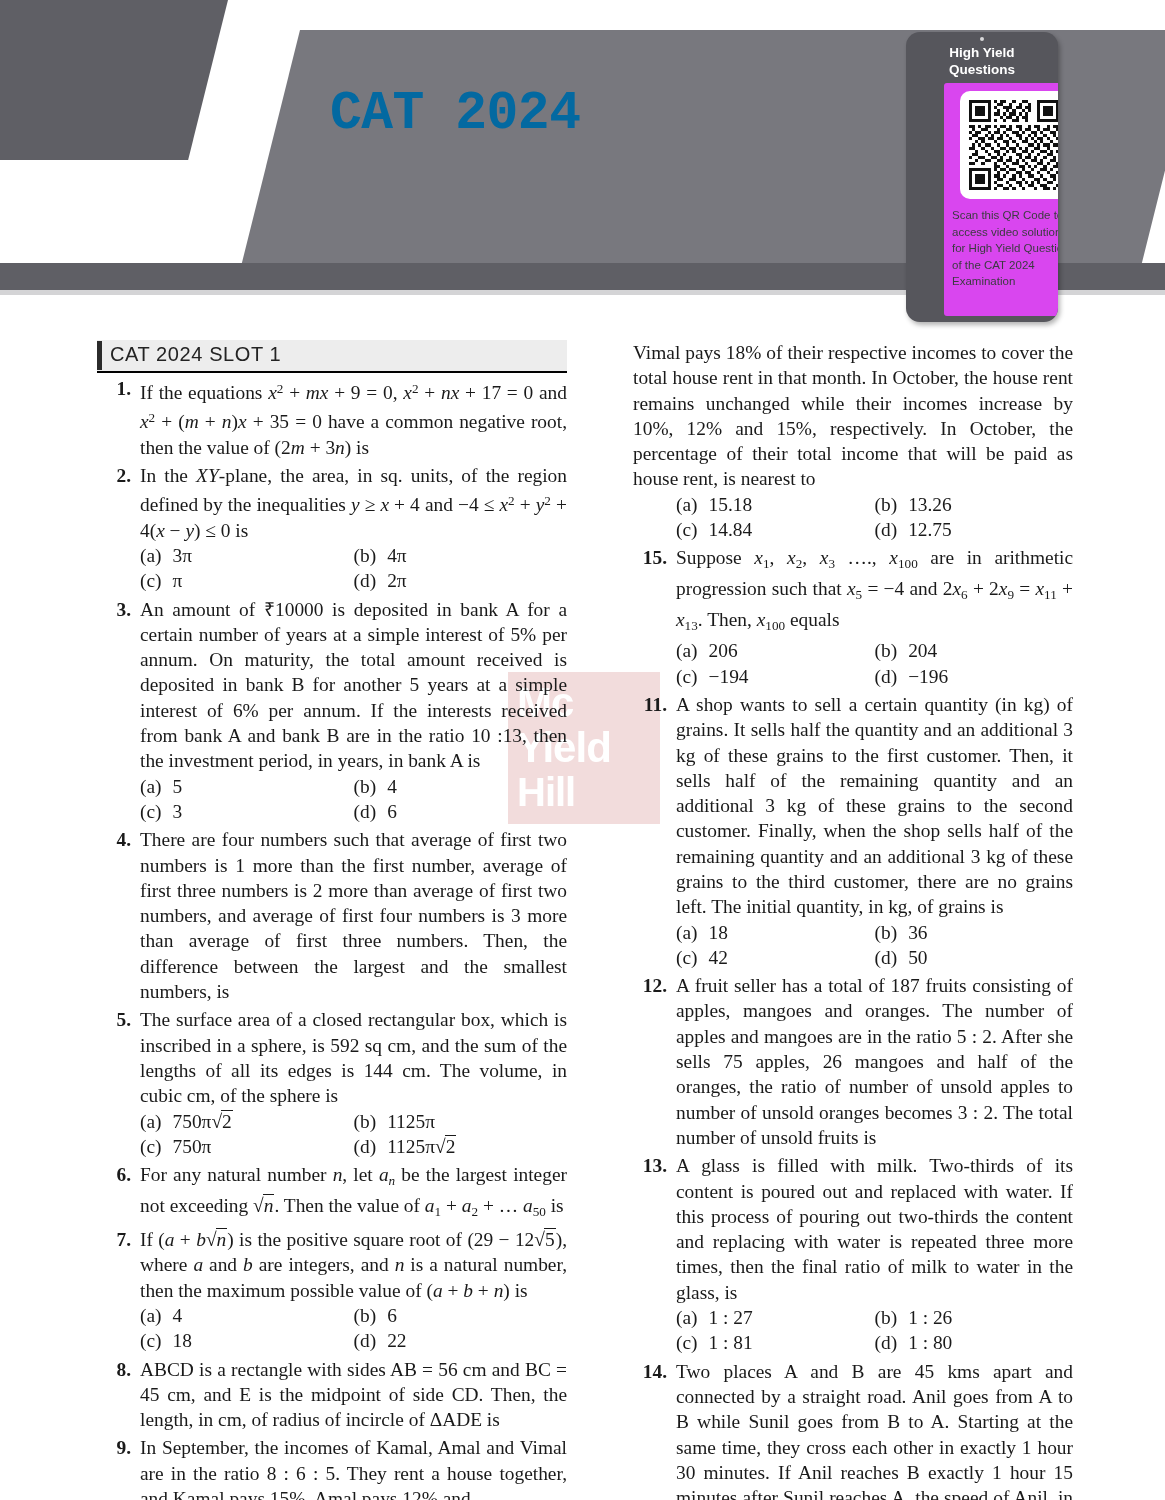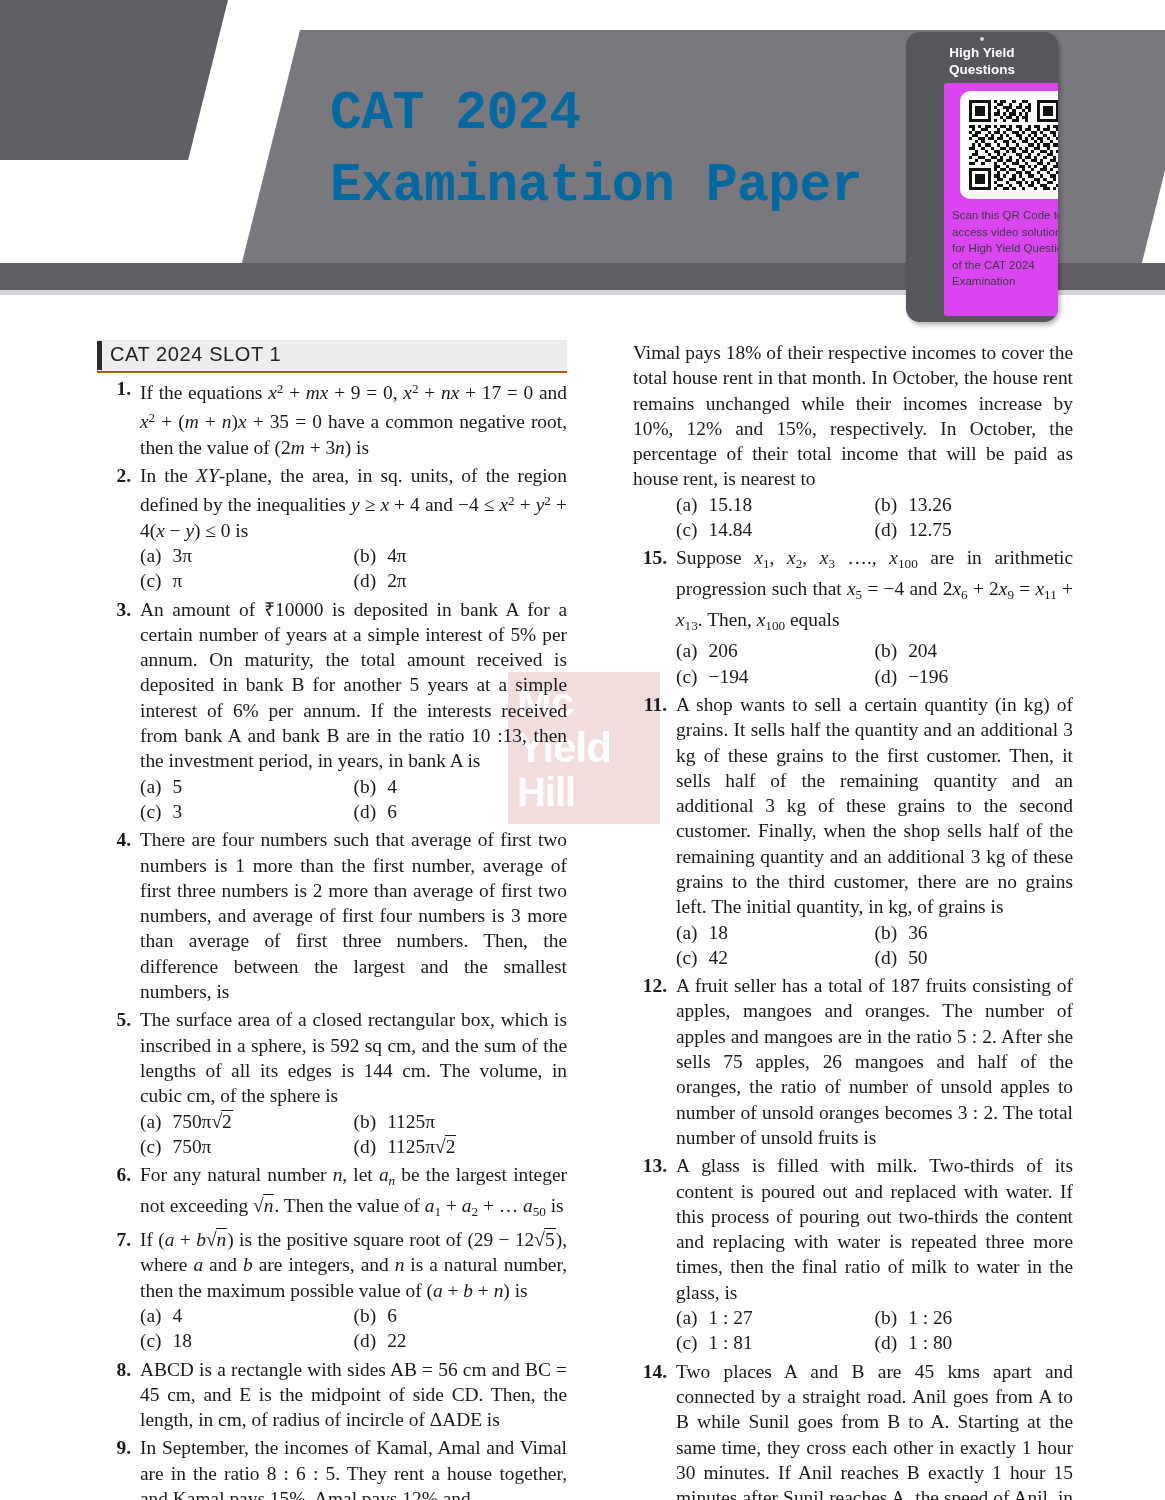--- a/index.html
+++ b/index.html
@@ -162,21 +162,21 @@
   }
   #col-left  { left: 97px;  width: 470px; }
   #col-right { left: 633px; width: 440px; }
 
   
   #slot-heading {
     position: relative;
     background: #ededed;
     height: 31px;
     margin-bottom: 0;
-    border-bottom: 2px solid #a16207;
+    border-bottom: 2px solid #000000;
     padding-bottom: 0;
   }
   #slot-heading .bar {
     position: absolute;
     left: 0; top: 1px;
     width: 5px; height: 29px;
     background: #2b2b2b;
   }
   #slot-heading .label {
     position: absolute;
@@ -269,21 +269,20 @@
 </style>
 </head>
 <body>
 
 <div id="header-banner">
   <div class="hdr-darkblock"></div>
   <div class="hdr-slant-white"></div>
   <div class="hdr-titleband"></div>
   <div class="hdr-title-wrap">
     <div class="hdr-title-line">CAT 2024</div>
-    <div class="hdr-title-line">Examination Paper</div>
   </div>
   <div class="hdr-bottombar"></div>
   <div class="hdr-bottombar-shadow"></div>
 </div>
 
 <div id="qr-card">
   <div class="qr-notch"></div>
   <div class="qr-head-text">
     <div>High Yield</div>
     <div>Questions</div>

